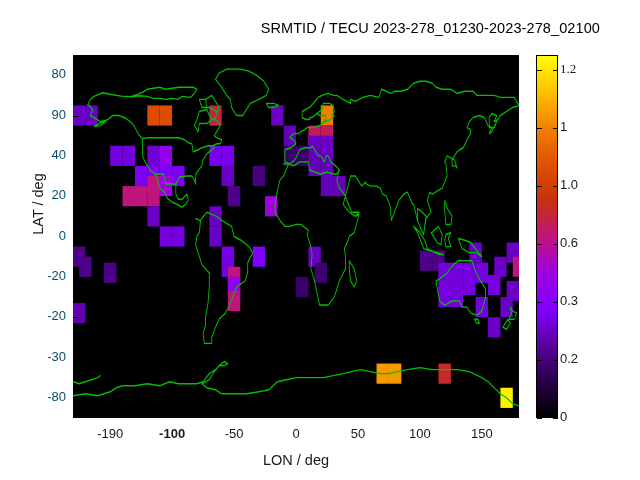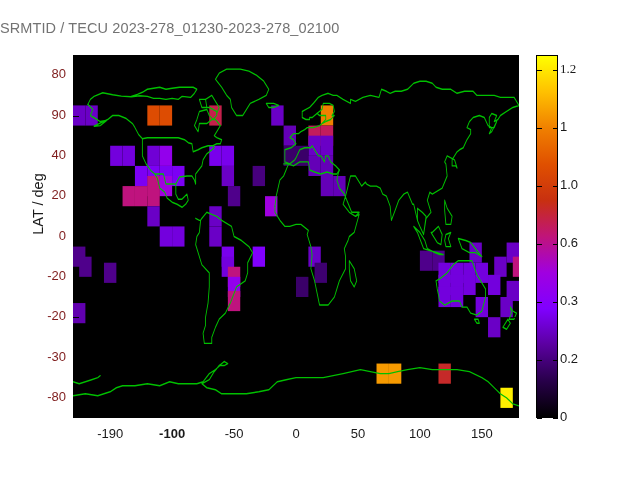--- a/index.html
+++ b/index.html
@@ -6,36 +6,36 @@
   body{
     width:640px;height:480px;overflow:hidden;
     font-family:"Liberation Sans", sans-serif;
     color:#000;
     position:relative;
   }
   #root{position:absolute;inset:0;}
 
   .title{
     position:absolute;left:0;top:20px;width:600px;
-    text-align:left;font-size:14.5px;color:#737373;
+    text-align:right;font-size:14.5px;color:#000000;
     letter-spacing:0.1px;
   }
 
   
   .plot-frame{
     position:absolute;left:73px;top:55px;width:446px;height:363px;
     background:#000;
     box-sizing:border-box;
   }
   .plot-frame svg{display:block;width:100%;height:100%;}
 
   
   .ytick{
     position:absolute;right:645px;
-    font-size:13px;color:#7f1d1d;
+    font-size:13px;color:#0c4a6e;
     text-align:right;white-space:nowrap;
   }
   .xtick{
     position:absolute;font-size:13px;color:#1a1a1a;
     text-align:center;white-space:nowrap;
   }
   .ylabel{
     position:absolute;left:-32px;top:196px;
     width:140px;text-align:center;
     transform:rotate(-90deg);transform-origin:50% 50%;
@@ -233,20 +233,21 @@
       <div class="tickmark" style="left: 358px; top: 412px; width: 1px; height: 6px;"></div>
       <div class="xtick" style="left: 389.889px; width: 60px; top: 426px;">100</div>
       <div class="tickmark" style="left: 420px; top: 55px; width: 1px; height: 6px;"></div>
       <div class="tickmark" style="left: 420px; top: 412px; width: 1px; height: 6px;"></div>
       <div class="xtick" style="left: 451.833px; width: 60px; top: 426px;">150</div>
       <div class="tickmark" style="left: 482px; top: 55px; width: 1px; height: 6px;"></div>
       <div class="tickmark" style="left: 482px; top: 412px; width: 1px; height: 6px;"></div>
     </div>
 
   <div class="ylabel">LAT / deg</div>
+  <div class="xlabel">LON / deg</div>
 
   <div class="cbar-box">
     <svg class="cbar-grad" viewBox="0 0 10 100" preserveAspectRatio="none">
       <defs>
           <linearGradient id="cbg" x1="0" y1="1" x2="0" y2="0">
             <stop offset="0%" stop-color="#000000"></stop>
             <stop offset="10%" stop-color="#28004a"></stop>
             <stop offset="20%" stop-color="#5b00a0"></stop>
             <stop offset="30%" stop-color="#8000ff"></stop>
             <stop offset="40%" stop-color="#a000e0"></stop>

